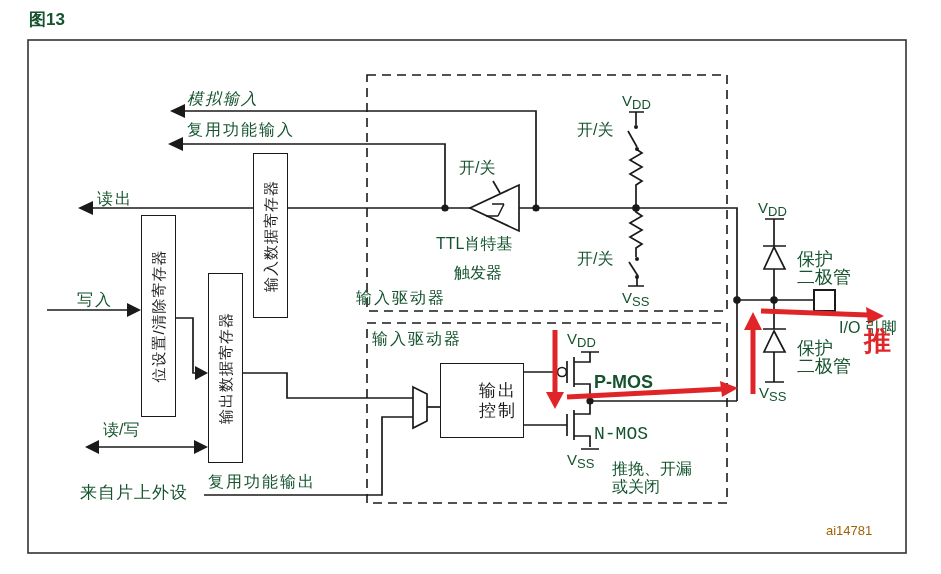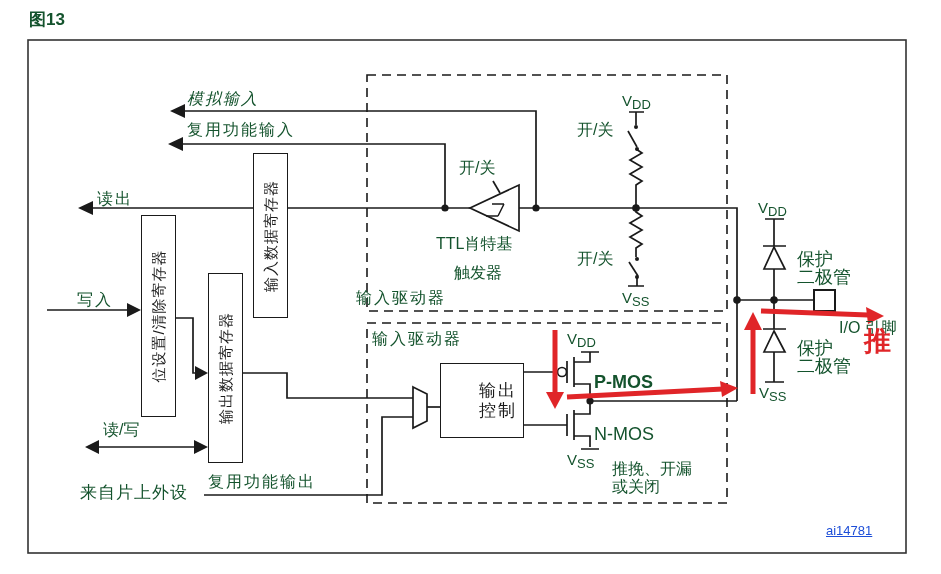--- a/index.html
+++ b/index.html
@@ -11,21 +11,21 @@
   .sm{font-size:18px;margin-top:8px;}
   .supply{font-size:15px;}
   .supply sub{font-size:13px;vertical-align:-3px;}
   .vbox{position:absolute;z-index:2;box-sizing:border-box;border:1.8px solid #1a1a1a;background:#fff;}
   .vbox span{position:absolute;left:50%;top:50%;transform:translate(-50%,-50%) rotate(-90deg);
              white-space:nowrap;font-size:15px;letter-spacing:1px;color:#1a1a1a;}
   .cbox{position:absolute;z-index:2;box-sizing:border-box;border:1.8px solid #1a1a1a;background:#fff;
         display:flex;flex-direction:column;align-items:center;justify-content:center;
         font-size:17px;line-height:20px;letter-spacing:2px;color:#1a1a1a;padding-left:32px;}
   .red{color:#E02528;font-weight:bold;}
-  .code{font-size:13px;color:#1d4ed8;text-decoration:underline;}
+  .code{font-size:13px;color:#a16207;}
 </style>
 </head>
 <body>
 
 <div id="canvas">
 
   <svg id="wires" width="941" height="574" viewBox="0 0 941 574">
 
     <rect x="28" y="40" width="878" height="513" fill="none" stroke="#333" stroke-width="1.6"></rect>
 
@@ -158,21 +158,21 @@
   </div>
   <div class="lbl supply" style="left:622px;top:289px;">
     <span>V</span><sub>SS</sub>
   </div>
 
   <div class="lbl" style="left:372px;top:329px;letter-spacing:2px;">输入驱动器</div>
   <div class="lbl supply" style="left:567px;top:330px;">
     <span>V</span><sub>DD</sub>
   </div>
   <div class="lbl sm" style="left:594px;top:364px;font-weight:bold;">P-MOS</div>
-  <div class="lbl sm" style="left:594px;top:416px;">N-MOS</div>
+  <div class="lbl sm" style="left:594px;top:416px;font-family:Liberation Mono, monospace;">N-MOS</div>
   <div class="lbl supply" style="left:567px;top:451px;">
     <span>V</span><sub>SS</sub>
   </div>
   <div class="lbl" style="left:612px;top:459px;">推挽、开漏</div>
   <div class="lbl" style="left:612px;top:477px;">或关闭</div>
 
   <div class="lbl supply" style="left:758px;top:199px;">
     <span>V</span><sub>DD</sub>
   </div>
   <div class="lbl sm" style="left:797px;top:239px;">保护</div>

